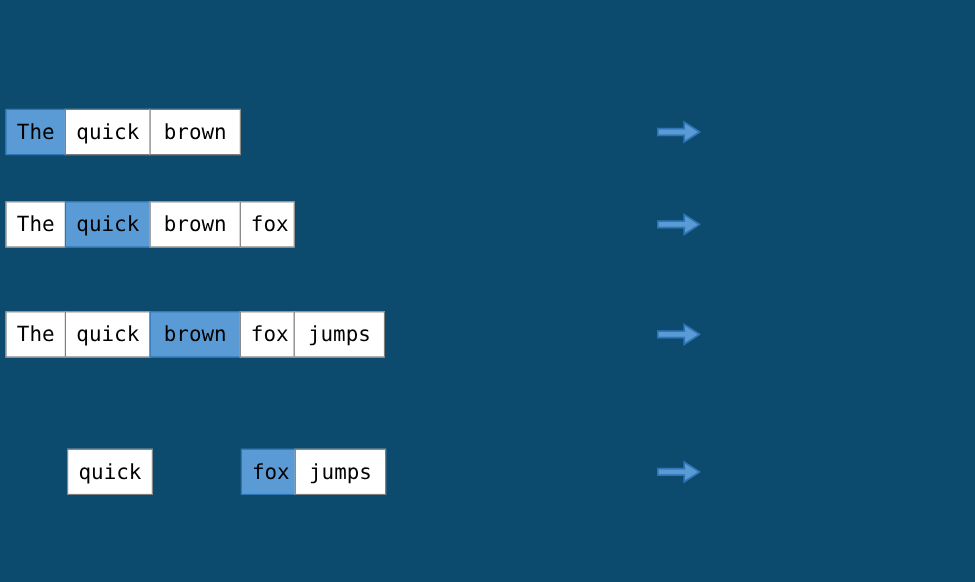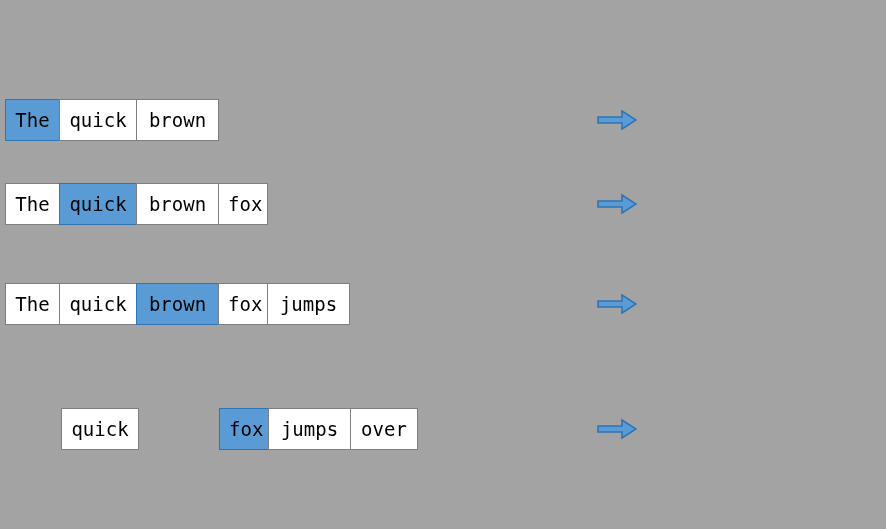--- a/index.html
+++ b/index.html
@@ -69,21 +69,21 @@
   }
   .arrow svg {
     display: block;
     width: 40px;
     height: 22px;
   }
 </style>
 </head>
 <body>
 
-<div id="stage" style="background: #a3a3a3; width: 886px; height: 529px;">
+<div id="stage" style="background: #0c4a6e; width: 886px; height: 529px;">
     <div class="token-row" style="left: 5px; top: 99px;">
       <div class="token highlight" style="width: 55px; border-color: rgb(46, 117, 182); background: rgb(91, 155, 213);">The</div>
       <div class="token" style="width: 78px; border-color: rgb(127, 127, 127);">quick</div>
       <div class="token" style="width: 83px; border-color: rgb(127, 127, 127);">brown</div>
     </div>
     <div class="arrow" style="left: 597px; top: 109px;">
       <svg viewBox="0 0 40 22" xmlns="http://www.w3.org/2000/svg">
         <path d="M1 8 L25 8 L25 2 L39 11 L25 20 L25 14 L1 14 Z" fill="#5b9bd5" stroke="#2e75b6" stroke-width="1.6" stroke-linejoin="miter"></path>
       </svg>
     </div>
@@ -108,20 +108,19 @@
     <div class="arrow" style="left: 597px; top: 293px;">
       <svg viewBox="0 0 40 22" xmlns="http://www.w3.org/2000/svg">
         <path d="M1 8 L25 8 L25 2 L39 11 L25 20 L25 14 L1 14 Z" fill="#5b9bd5" stroke="#2e75b6" stroke-width="1.6" stroke-linejoin="miter"></path>
       </svg>
     </div>
     <div class="token-row" style="left: 61px; top: 408px;">
       <div class="token" style="width: 78px; border-color: rgb(127, 127, 127);">quick</div>
       <div class="token-gap" style="width: 81px;"></div>
       <div class="token highlight" style="width: 50px; border-color: rgb(46, 117, 182); background: rgb(91, 155, 213);">fox</div>
       <div class="token" style="width: 83px; border-color: rgb(127, 127, 127);">jumps</div>
-      <div class="token" style="width: 68px; border-color: rgb(127, 127, 127);">over</div>
     </div>
     <div class="arrow" style="left: 597px; top: 418px;">
       <svg viewBox="0 0 40 22" xmlns="http://www.w3.org/2000/svg">
         <path d="M1 8 L25 8 L25 2 L39 11 L25 20 L25 14 L1 14 Z" fill="#5b9bd5" stroke="#2e75b6" stroke-width="1.6" stroke-linejoin="miter"></path>
       </svg>
     </div>
   </div>
 
 </body></html>

